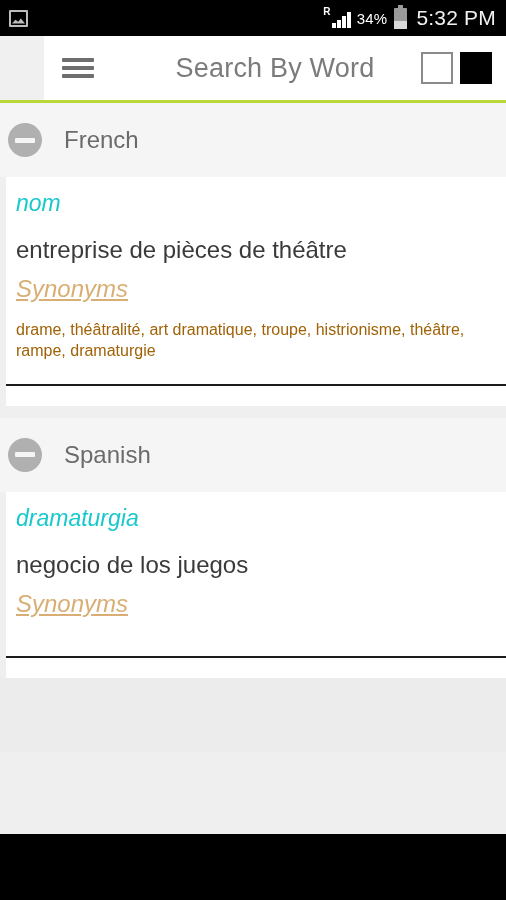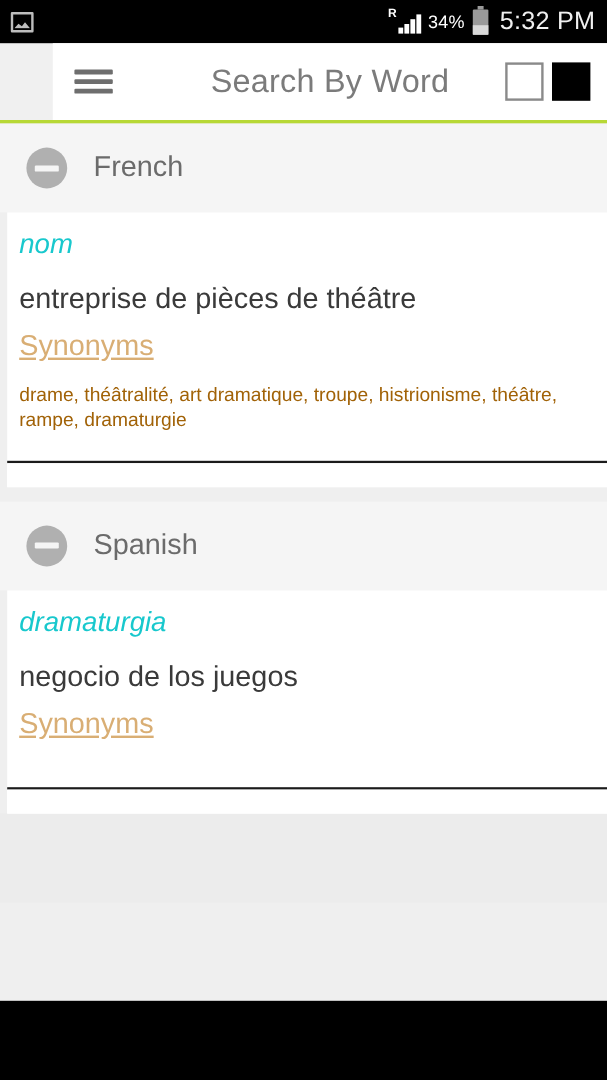--- a/index.html
+++ b/index.html
@@ -204,21 +204,21 @@
   .content {
     flex: 1 1 auto;
     background: #efefef;
     overflow: hidden;
   }
   .group-header {
     background: #f5f5f5;
     height: 74px;
     display: flex;
     align-items: center;
-    padding-left: 22px;
+    padding-left: 8px;
     box-sizing: border-box;
     cursor: pointer;
   }
   .collapse-icon {
     width: 34px;
     height: 34px;
     border-radius: 50%;
     background: #b0b0b0;
     position: relative;
     flex: 0 0 auto;
@@ -257,20 +257,21 @@
     margin: 0 0 16px 0;
   }
   .definition {
     font-size: 24px;
     color: #3a3a3a;
     line-height: 1.3;
     margin: 0 0 10px 0;
   }
   .synonyms-label {
     font-size: 24px;
+    font-style: italic;
     color: #d9ae74;
     text-decoration: underline;
     display: inline-block;
     margin: 0 0 16px 0;
     cursor: pointer;
   }
   .synonyms-list {
     font-size: 16px;
     color: #a16207;
     line-height: 1.34;

